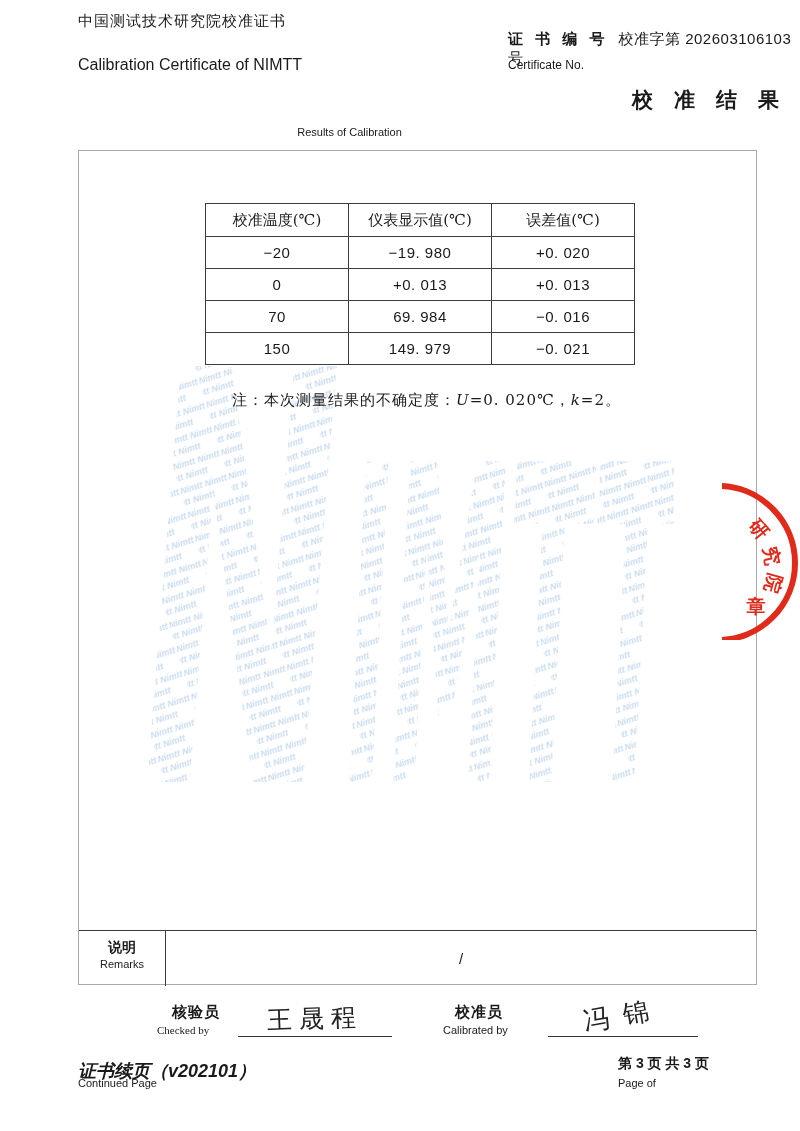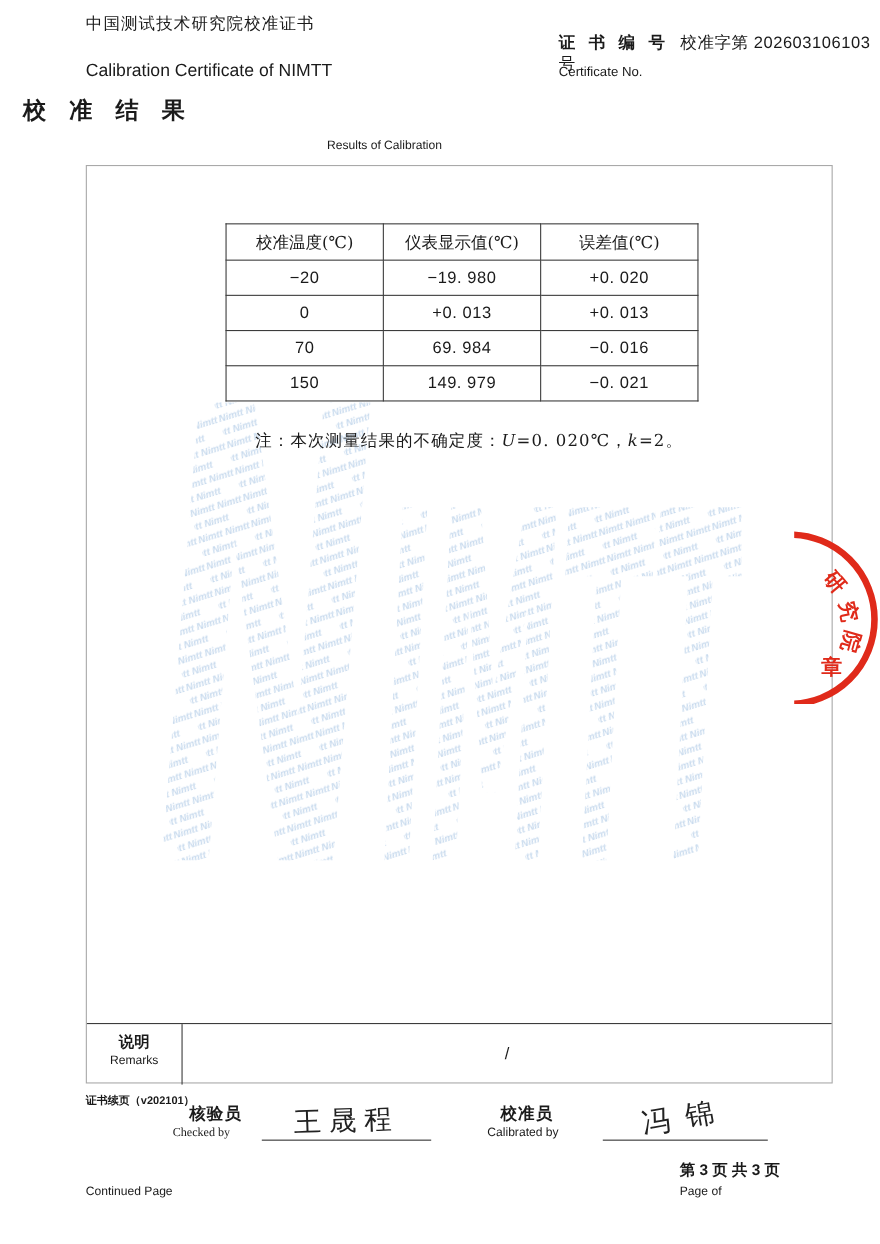--- a/index.html
+++ b/index.html
@@ -11,21 +11,21 @@
 
   
   .h-left-zh { left:78px; top:12px; font-size:15px; font-weight:normal; letter-spacing:1px; }
   .h-left-en { left:78px; top:56px; font-size:16px; }
   .h-right    { left:508px; top:30px; font-size:15px; }
   .h-right .lbl { font-weight:bold; letter-spacing:4px; }
   .h-right .val { margin-left:10px; letter-spacing:0.5px; }
   .h-right-en { left:508px; top:58px; font-size:12px; }
 
   
-  .t-zh { left:0; width:800px; top:86px; text-align:left; font-size:21px; font-weight:bold;
+  .t-zh { left:0; width:800px; top:86px; text-align:right; font-size:21px; font-weight:bold;
           letter-spacing:21px; padding-left:21px; box-sizing:border-box; }
   .t-en { left:0; width:699px; top:126px; text-align:center; font-size:11px; }
 
   
   .content-box { left:78px; top:150px; width:679px; height:835px; border:1px solid #a9a9a9; box-sizing:border-box; }
 
   
   .results { position:absolute; left:126px; top:52px; border-collapse:collapse; table-layout:fixed; z-index:2; background:transparent; }
   .results th, .results td { border:1px solid #3c3c3c; text-align:center; vertical-align:middle; padding:0; }
   .results th { width:142px; height:32px; font-family:"DejaVu Serif", serif; font-weight:normal; font-size:15px; }
@@ -60,21 +60,21 @@
              display:flex; align-items:flex-end; justify-content:center; }
   .s2-zh { left:455px; top:1003px; font-size:15px; font-weight:bold; letter-spacing:1px; }
   .s2-en { left:443px; top:1024px; font-size:11px; }
   .s2-line { left:548px; top:994px; width:150px; height:42px; border-bottom:1px solid #333;
              display:flex; align-items:flex-end; justify-content:center; }
   .handwriting { font-family:"DejaVu Serif", serif; color:#222; }
   .hw1 { font-size:25px; letter-spacing:7px; transform:rotate(-2deg); margin-bottom:1px; }
   .hw2 { font-size:26px; letter-spacing:14px; transform:rotate(-10deg); margin-bottom:3px; }
 
   
-  .f-left-zh  { left:78px;  top:994px; font-size:10px; font-weight:bold; }
+  .f-left-zh  { left:78px;  top:1059px; font-size:18px; font-weight:bold;font-style:italic; }
   .f-left-en  { left:78px;  top:1077px; font-size:11px; }
   .f-right-zh { left:618px; top:1055px; font-size:14px; font-weight:bold; }
   .f-right-en { left:618px; top:1077px; font-size:11px; }
 </style>
 </head>
 <body>
 
 <div class="page">
 
   <div class="abs h-left-zh">中国测试技术研究院校准证书</div>

